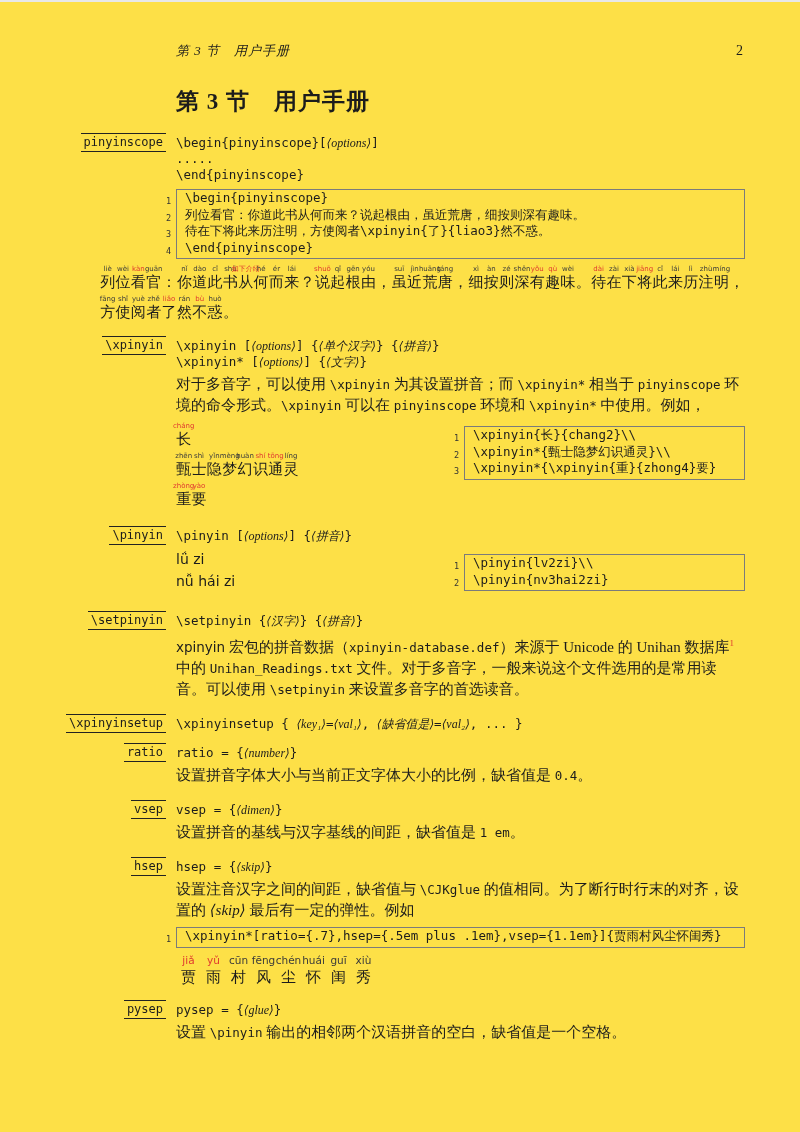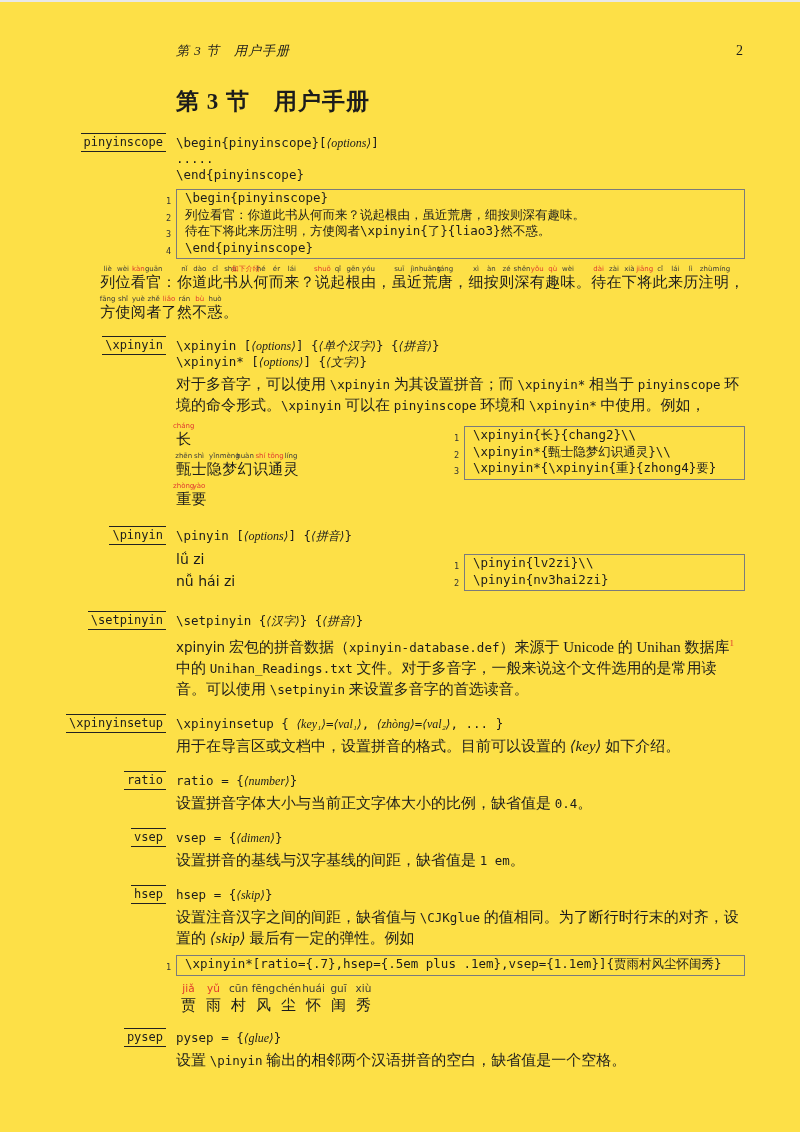--- a/index.html
+++ b/index.html
@@ -436,23 +436,22 @@
       <p class="para"><span class="sf">xpinyin</span><span> 宏包的拼音数据（</span><span class="tt">xpinyin-database.def</span><span>）来源于 Unicode 的 Unihan 数据库</span><sup class="supref">1</sup><span>中的 </span><span class="tt">Unihan_Readings.txt</span><span> 文件。对于多音字，一般来说这个文件选用的是常用读音。可以使用 </span><span class="tt">\setpinyin</span><span> 来设置多音字的首选读音。</span></p>
     </div>
   </div>
 
   <div class="row">
     <div class="mcol">
       <span class="mlabel">\xpinyinsetup</span>
     </div>
     <div class="ccol">
       <div class="usage">
-          <div><span class="tt">\xpinyinsetup { </span><span class="metavar">⟨key₁⟩</span><span class="tt">=</span><span class="metavar">⟨val₁⟩</span><span class="tt">, </span><span class="metavar">⟨zhòng⟩</span><span class="tt">=</span><span class="metavar">⟨val₂⟩</span><span class="tt">, ... }</span></div>
-        </div>
-      <p class="para"><span>用于在导言区或文档中，设置拼音的格式。目前可以设置的 </span><span class="metavar">⟨key⟩</span><span> 如下介绍。</span></p>
+          <div><span class="tt">\xpinyinsetup { </span><span class="metavar">⟨key₁⟩</span><span class="tt">=</span><span class="metavar">⟨val₁⟩</span><span class="tt">, </span><span class="metavar">⟨缺省值是⟩</span><span class="tt">=</span><span class="metavar">⟨val₂⟩</span><span class="tt">, ... }</span></div>
+        </div>
     </div>
   </div>
 
   <div class="row">
     <div class="mcol">
       <span class="mlabel">ratio</span>
     </div>
     <div class="ccol">
       <div class="usage">
           <div><span class="tt">ratio = {</span><span class="metavar">⟨number⟩</span><span class="tt">}</span></div>

